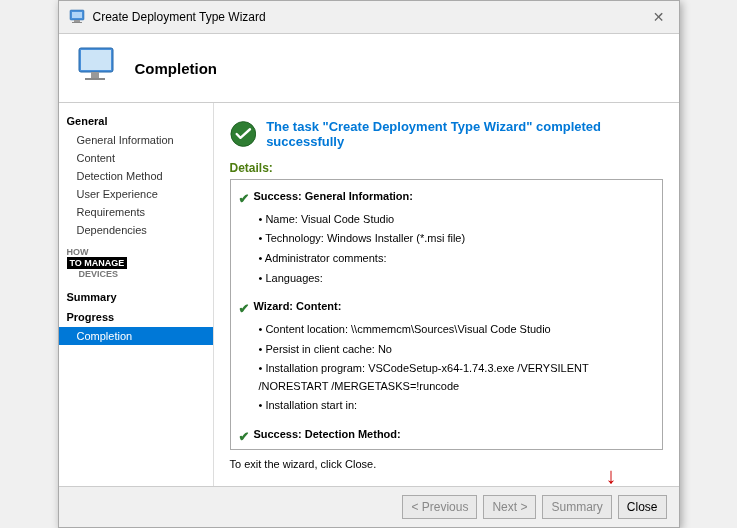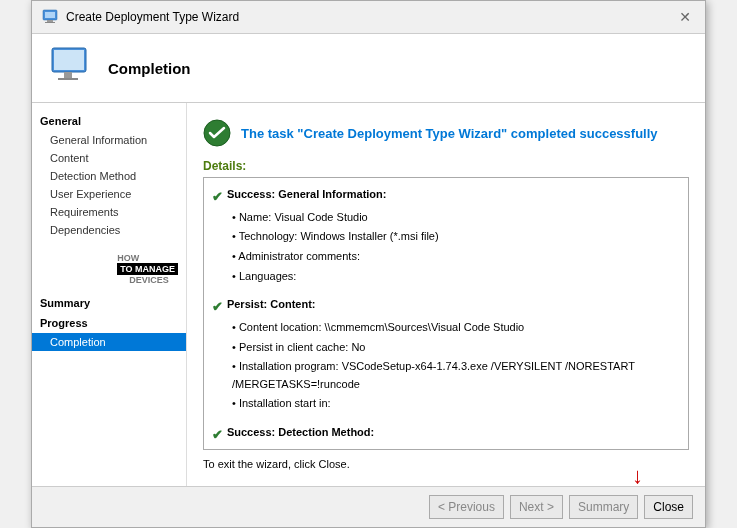--- a/index.html
+++ b/index.html
@@ -7,21 +7,21 @@
       width: 737px;
       height: 528px;
       font-family: 'Segoe UI', Arial, sans-serif;
       font-size: 12px;
       background: #f0f0f0;
       display: flex;
       align-items: center;
       justify-content: center;
     }
     .wizard-window {
-      width: 675px;
+      width: 622px;
       height: 528px;
       background: #fff;
       border: 1px solid #aaa;
       box-shadow: 2px 2px 8px rgba(0,0,0,0.3);
       display: flex;
       flex-direction: column;
     }
     .title-bar {
       background: #f0f0f0;
       border-bottom: 1px solid #ccc;
@@ -95,22 +95,21 @@
       cursor: pointer;
     }
     .sidebar-item.active {
       background: #0078d7;
       color: #fff;
     }
     .sidebar-logo {
       padding: 8px;
       display: flex;
       align-items: center;
-      justify-content: flex-end;
-      margin-top: 6px;
+      justify-content: flex-start;
     }
     .main-content {
       flex: 1;
       display: flex;
       flex-direction: column;
       padding: 16px;
       overflow: hidden;
     }
     .success-header {
       display: flex;
@@ -282,21 +281,21 @@
             <div class="detail-item">Name: Visual Code Studio</div>
             <div class="detail-item">Technology: Windows Installer (*.msi file)</div>
             <div class="detail-item">Administrator comments:</div>
             <div class="detail-item">Languages:</div>
           </div>
         </div>
 
         <div class="detail-section">
           <div class="detail-header">
             <span class="detail-check">✔</span>
-            <span>Persist: Content:</span>
+            <span>Wizard: Content:</span>
           </div>
           <div class="detail-items">
             <div class="detail-item">Content location: \\cmmemcm\Sources\Visual Code Studio</div>
             <div class="detail-item">Persist in client cache: No</div>
             <div class="detail-item">Installation program: VSCodeSetup-x64-1.74.3.exe /VERYSILENT /NORESTART /MERGETASKS=!runcode</div>
             <div class="detail-item">Installation start in:</div>
           </div>
         </div>
 
         <div class="detail-section">

